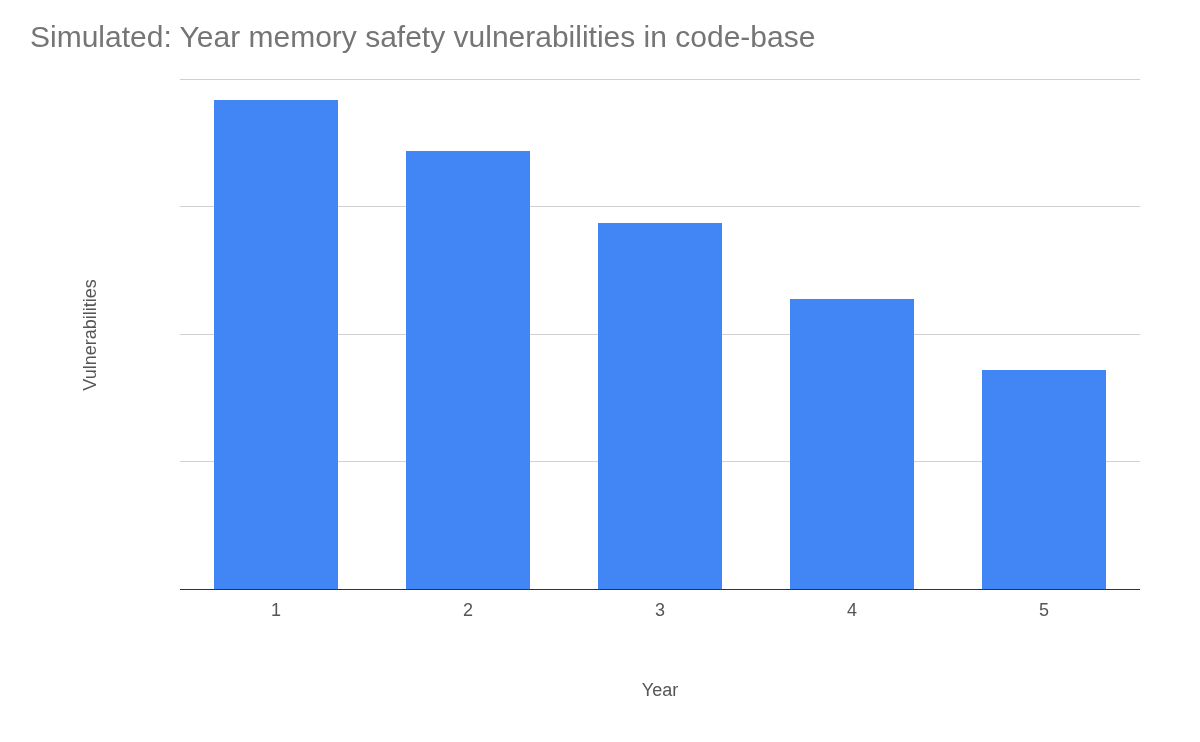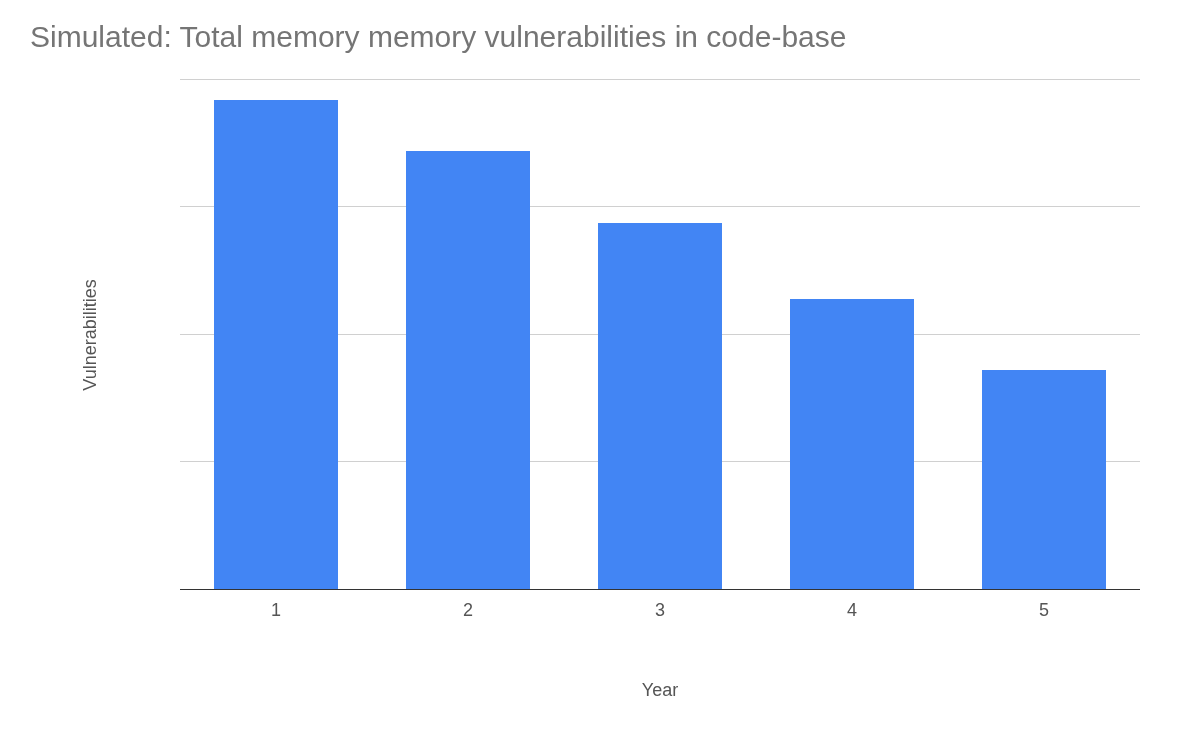--- a/index.html
+++ b/index.html
@@ -91,21 +91,21 @@
     transform: translate(-50%, -50%) rotate(-90deg);
     font-size: 18px;
     color: #555;
     white-space: nowrap;
   }
 </style>
 </head>
 <body>
 
 <div class="chart-container">
-  <div class="chart-title">Simulated: Total memory memory vulnerabilities in code-base</div>
+  <div class="chart-title">Simulated: Year memory safety vulnerabilities in code-base</div>
 
   <div class="y-label">Vulnerabilities</div>
 
   <div class="plot-area">
     <div id="gridlines">
         <div class="gridline" style="bottom: 25%;"></div>
         <div class="gridline" style="bottom: 50%;"></div>
         <div class="gridline" style="bottom: 75%;"></div>
         <div class="gridline" style="bottom: 100%;"></div>
       </div>

